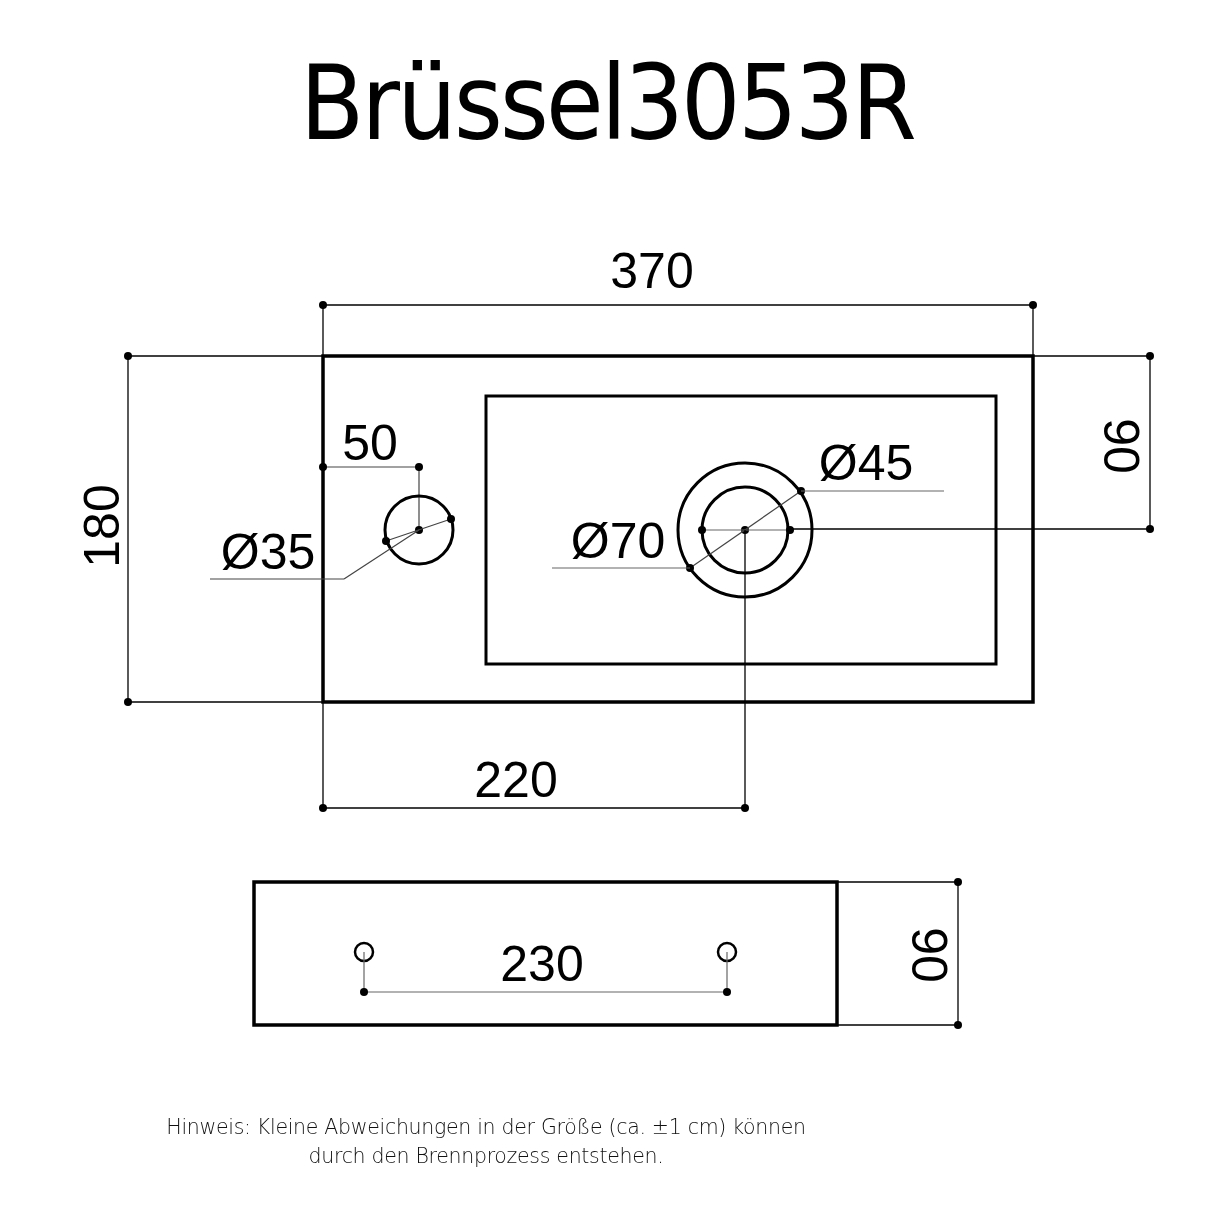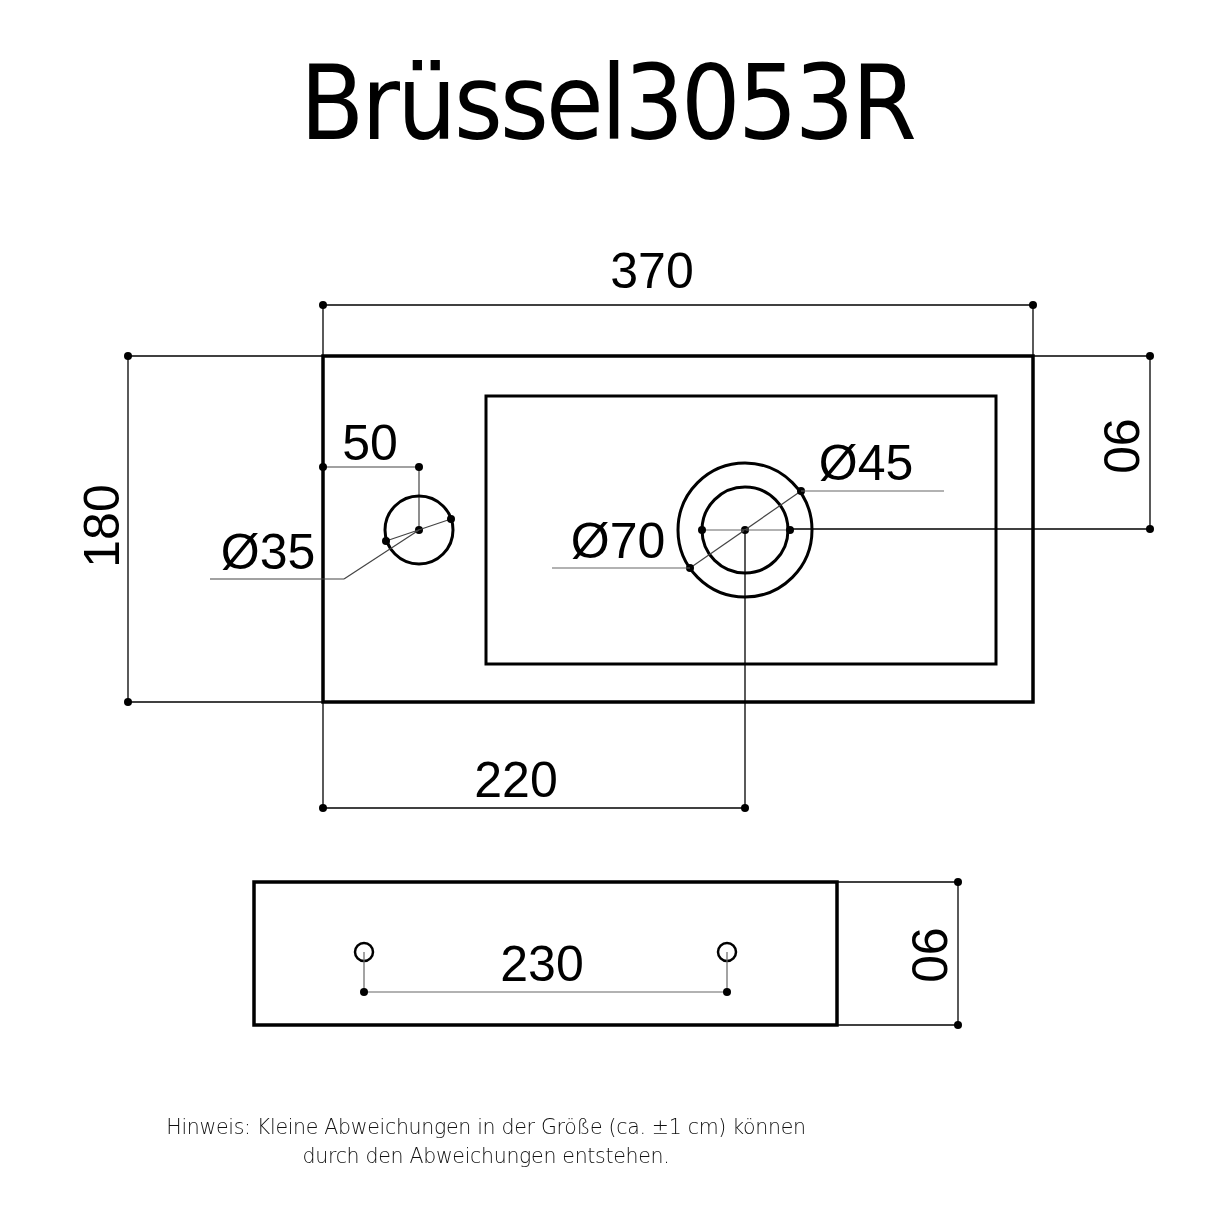--- a/index.html
+++ b/index.html
@@ -124,14 +124,14 @@
       <line x1="958" y1="882" x2="958" y2="1025" stroke="#000" stroke-width="1.3"></line>
       <circle cx="958" cy="882" r="4" fill="#000"></circle>
       <circle cx="958" cy="1025" r="4" fill="#000"></circle>
       <text class="dim-text" x="0" y="0" text-anchor="middle" transform="translate(912,955) rotate(90)">90</text>
     </g>
   </g>
 </svg>
 
 <div class="note">
   <span>Hinweis: Kleine Abweichungen in der Größe (ca. ±1 cm) können</span>
-  <span>durch den Abweichungen entstehen.</span>
+  <span>durch den Brennprozess entstehen.</span>
 </div>
 
 </body></html>

